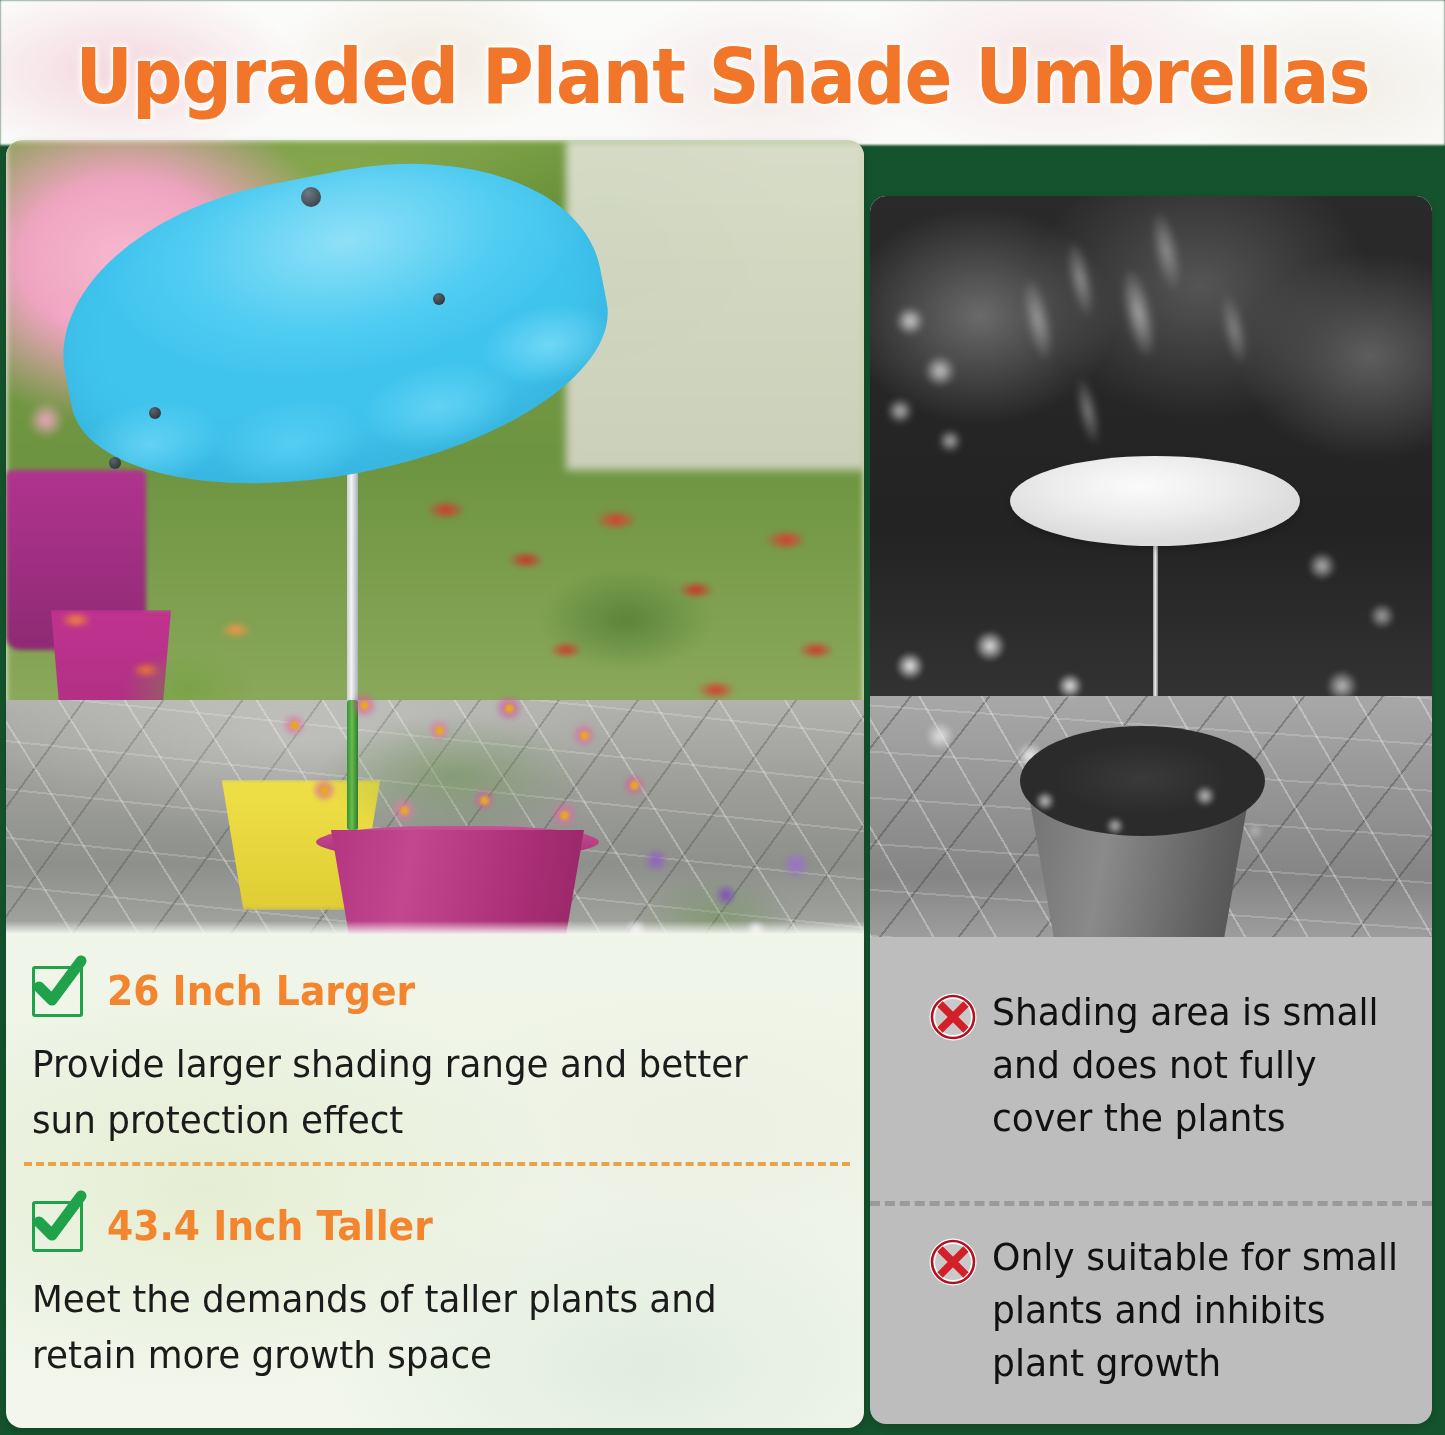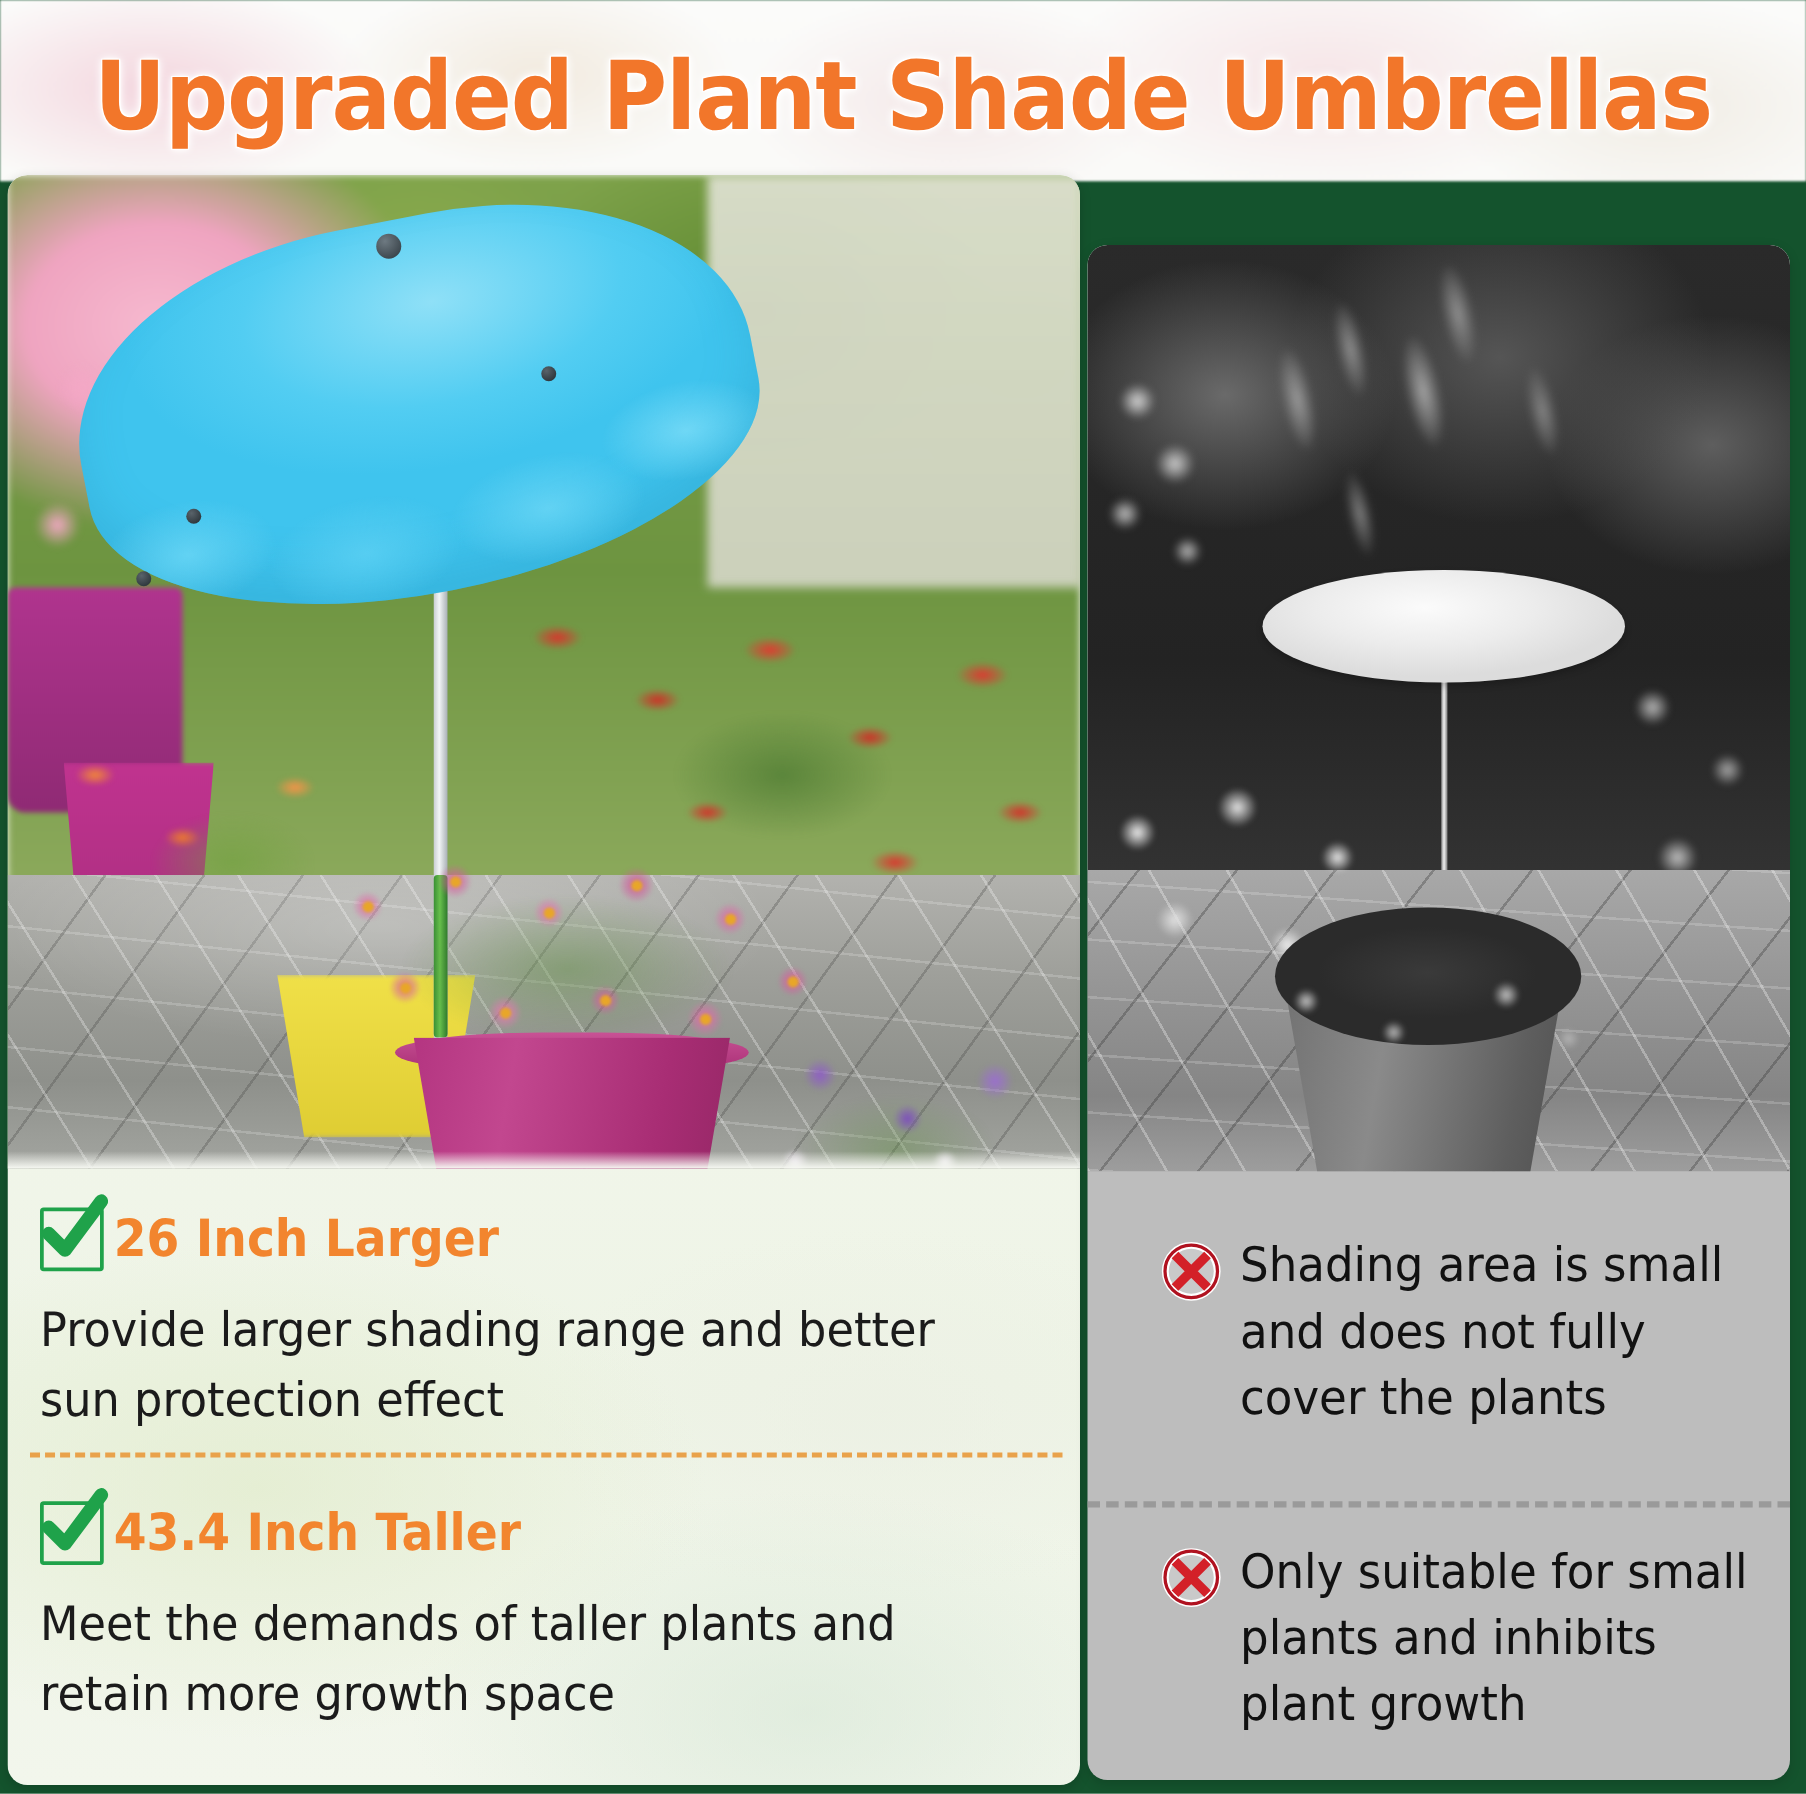--- a/index.html
+++ b/index.html
@@ -229,21 +229,21 @@
   }
   .lp-bottomfade{
     position:absolute;left:0;bottom:0;width:858px;height:14px;
     background:linear-gradient(180deg,rgba(255,255,255,0),#f7f9f3);
   }
 
   
   .feat{position:absolute;left:0;width:858px;}
   .feat-1{top:820px;}
   .feat-2{top:1055px;}
-  .feat-head{display:flex;align-items:center;gap:8px;padding-left:26px;height:62px;}
+  .feat-head{display:flex;align-items:center;gap:24px;padding-left:26px;height:62px;}
   .chk-box{
     position:relative;width:45px;height:45px;flex:0 0 45px;
     border:3px solid #1FA24A;border-radius:3px;background:transparent;
   }
   .chk-box svg{position:absolute;left:-6px;top:-16px;width:60px;height:60px;overflow:visible;}
   .feat-title{
     font-family:"DejaVu Sans","Liberation Sans",sans-serif;
     font-weight:bold;font-size:41px;line-height:46px;color:#F2852E;
     transform:scaleX(.92);transform-origin:left center;white-space:nowrap;
   }

